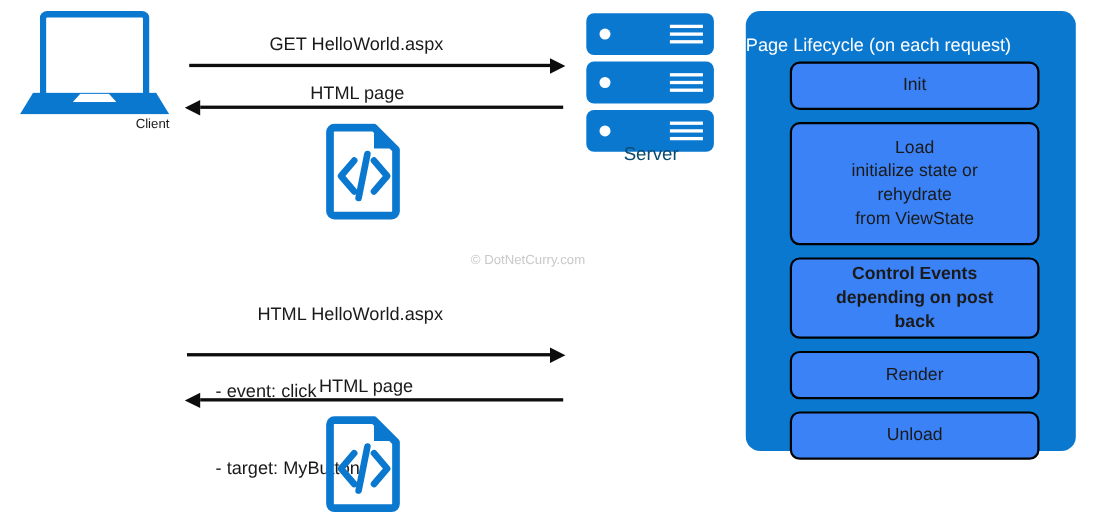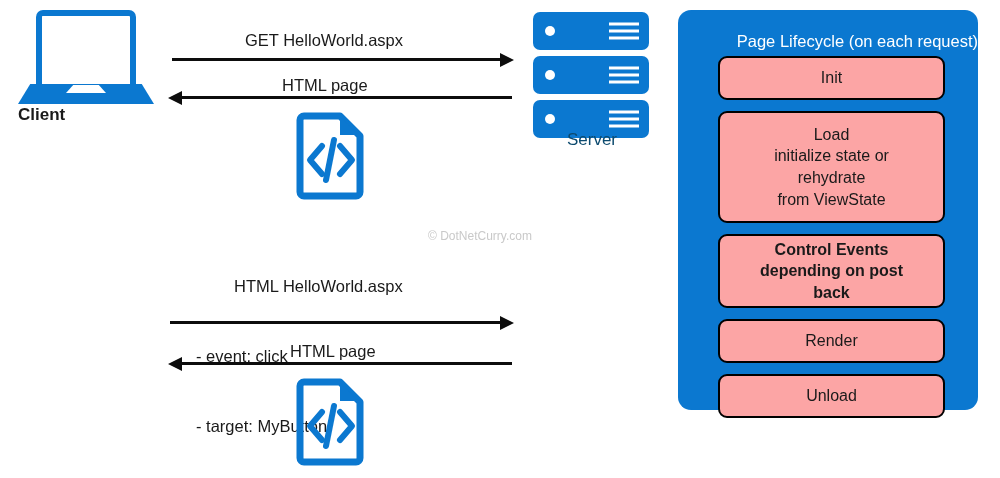--- a/index.html
+++ b/index.html
@@ -48,24 +48,23 @@
     position: absolute;
     left: 50%; top: 1px;
     transform: translateX(-50%);
     width: 40px; height: 8px;
     background: #ffffff;
     clip-path: polygon(18% 0%, 82% 0%, 100% 100%, 0% 100%);
   }
   #client-label {
     left: 18px; top: 105px;
     width: 136px;
-    text-align: left;
-    font-size: 17px;
-    color: #1a1a1a;
-    font-weight: bold;
+    text-align: right;
+    font-size: 12px;
+    color: #1a1a1a;
   }
 
   
   #server { left: 533px; top: 12px; width: 118px; }
   .server-unit {
     position: relative;
     width: 116px;
     height: 38px;
     background: #0b78d0;
     border-radius: 7px;
@@ -134,31 +133,31 @@
     left: 678px; top: 10px;
     width: 300px; height: 400px;
     background: #0b78d0;
     border-radius: 13px;
     box-sizing: border-box;
   }
   #lifecycle-title {
     position: absolute;
     left: 0; top: 22px;
     width: 300px;
-    text-align: right;
+    text-align: left;
     color: #ffffff;
     font-size: 16.5px;
   }
   #lifecycle-steps {
     position: absolute;
     left: 40px; top: 46px;
     width: 227px;
   }
   .lc-box {
-    background: #fca5a5;
+    background: #3b82f6;
     border: 2px solid #000000;
     border-radius: 9px;
     box-sizing: border-box;
     display: flex;
     align-items: center;
     justify-content: center;
     text-align: center;
     font-size: 16px;
     color: #1a1a1a;
     line-height: 1.35;

